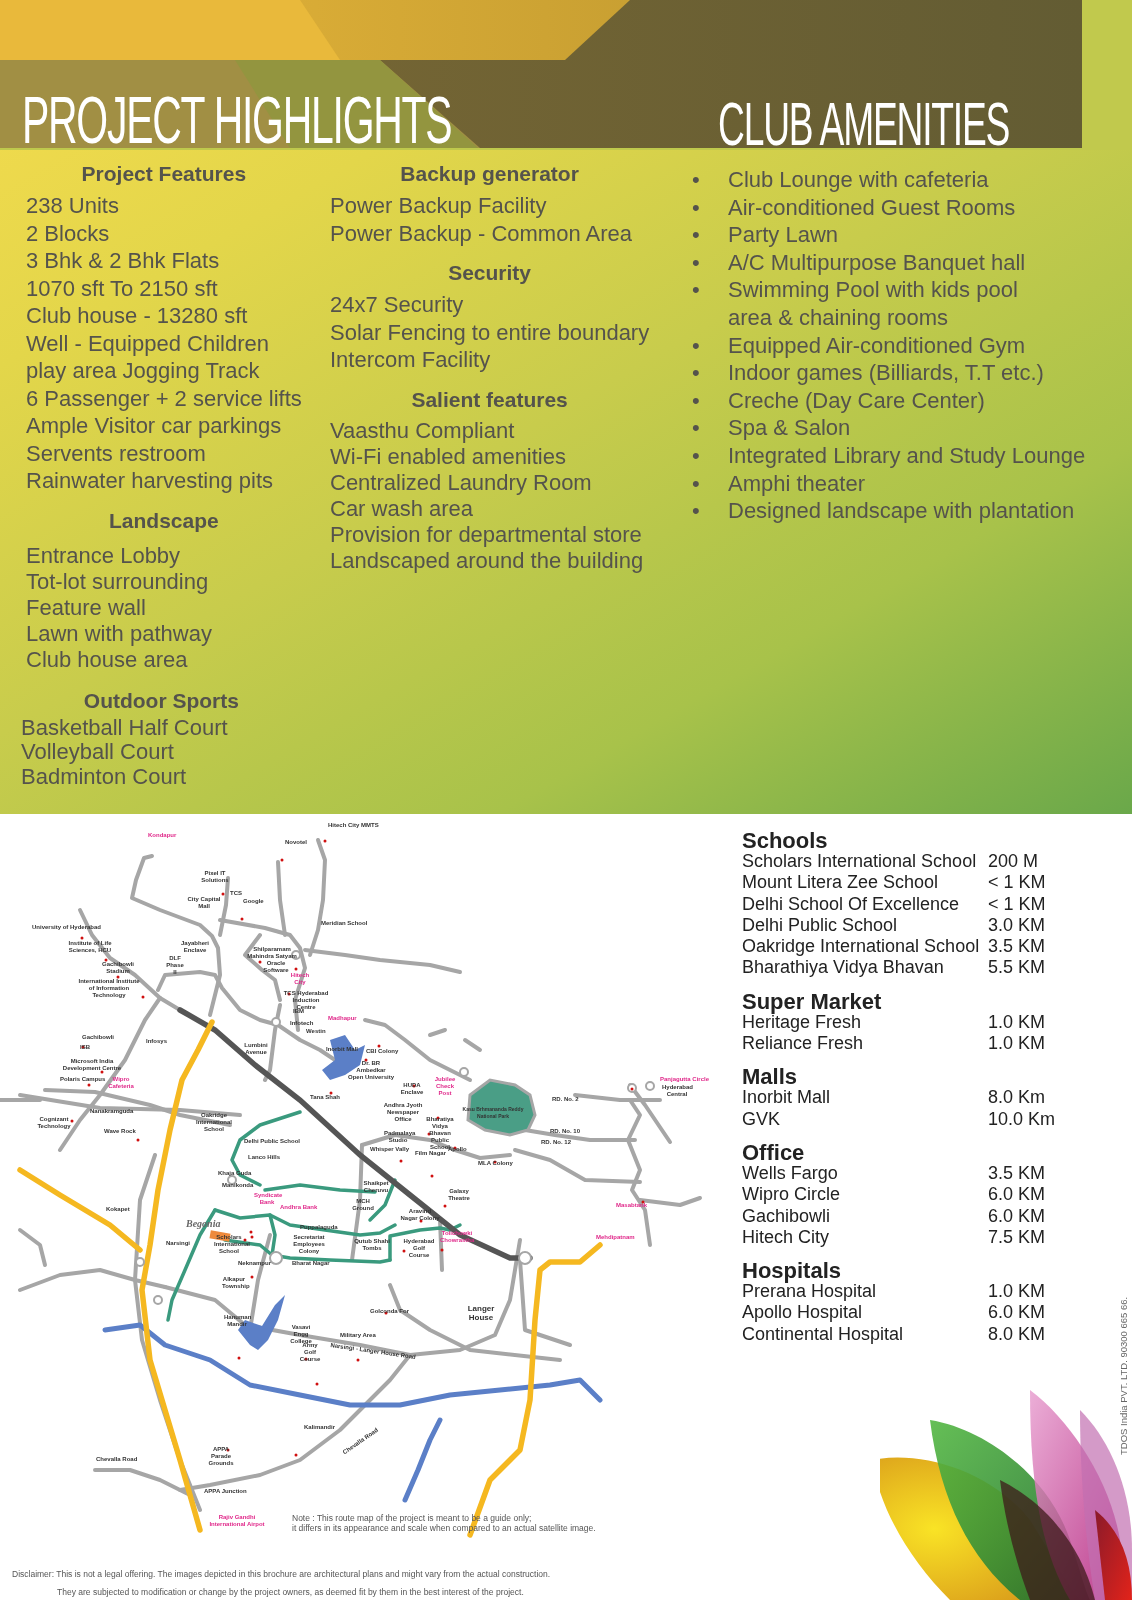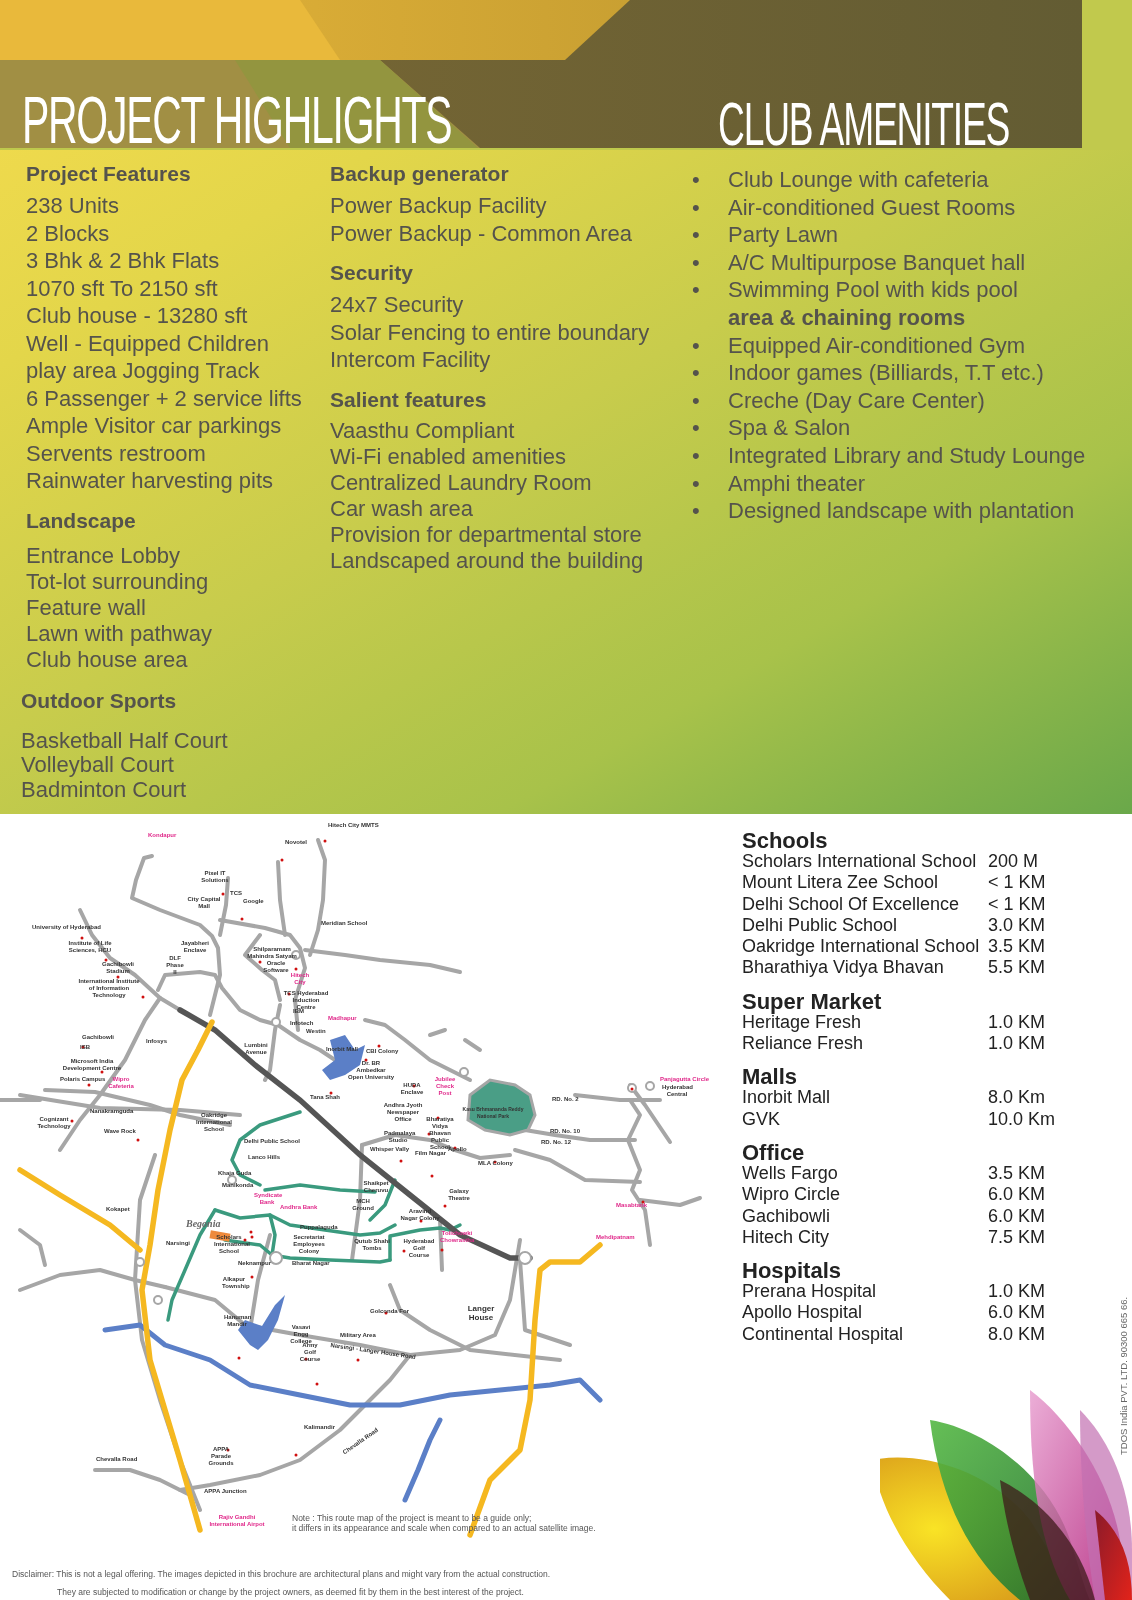--- a/index.html
+++ b/index.html
@@ -15,31 +15,31 @@
   .banner { position: absolute; left: 0; top: 0; width: 1132px; height: 150px; padding-left: 24px; }
   .banner svg { position: absolute; left: 0; top: 0; }
   .title-left, .title-right {
     position: absolute; color: #ffffff; font-family: "Liberation Sans Narrow", "Liberation Sans", sans-serif;
     font-weight: 300; letter-spacing: -2px; transform-origin: left bottom;
   }
   .title-left { left: 22px; top: 82px; font-size: 66px; transform: scaleX(0.62); white-space: nowrap; }
   .title-right { left: 718px; top: 88px; font-size: 62px; transform: scaleX(0.6); white-space: nowrap; }
 
   .col { position: absolute; }
-  .col h3 { font-size: 21px; font-weight: bold; color: #55534c; margin-bottom: 6px; }
+  .col h3 { font-size: 21px; font-weight: bold; color: #55534c; margin-bottom: 6px; text-align: center; }
   .col .item { font-size: 22px; line-height: 27.5px; color: #55534c; white-space: nowrap; }
   .col1 { left: 26px; top: 162px; }
   .col2 { left: 330px; top: 162px; }
   .sec { margin-bottom: 10px; }
   .sec.gap { margin-top: 14px; }
 
   .amen { position: absolute; left: 692px; top: 166px; }
   .amen .row { display: flex; font-size: 22px; line-height: 27.6px; color: #55534c; white-space: nowrap; }
   .amen .bul { width: 36px; }
-  .amen .cont { padding-left: 36px; font-weight: bold; }
+  .amen .cont { padding-left: 36px; }
 
   
   .map { position: absolute; left: 0; top: 820px; width: 720px; height: 720px; }
   .map svg { position: absolute; left: 0; top: 0; }
   .lbl { position: absolute; font-size: 6px; color: #333; white-space: nowrap; line-height: 7px; font-weight: bold; text-align: center; }
   .lbl.pink { color: #e0288a; }
   .note { position: absolute; left: 292px; top: 1513px; font-size: 8.5px; color: #555; line-height: 10px; }
 
   
   .dist { position: absolute; left: 742px; top: 830px; width: 322px; }
@@ -103,21 +103,21 @@
     </div>
     <div class="sec gap">
       <h3 style="margin-bottom:10px">Landscape</h3>
       <div class="item" style="line-height:26px">Entrance Lobby</div>
       <div class="item" style="line-height:26px">Tot-lot surrounding</div>
       <div class="item" style="line-height:26px">Feature wall</div>
       <div class="item" style="line-height:26px">Lawn with pathway</div>
       <div class="item" style="line-height:26px">Club house area</div>
     </div>
     <div class="sec" style="margin-left:-5px; margin-top:16px">
-      <h3 style="margin-bottom:16px">Outdoor Sports</h3>
+      <h3 style="margin-bottom:3px">Outdoor Sports</h3>
       <div class="item" style="line-height:24.5px">Basketball Half Court</div>
       <div class="item" style="line-height:24.5px">Volleyball Court</div>
       <div class="item" style="line-height:24.5px">Badminton Court</div>
     </div>
   </div>
 
   <div class="col col2">
     <div class="sec">
       <h3>Backup generator</h3>
       <div class="item">Power Backup Facility</div>

